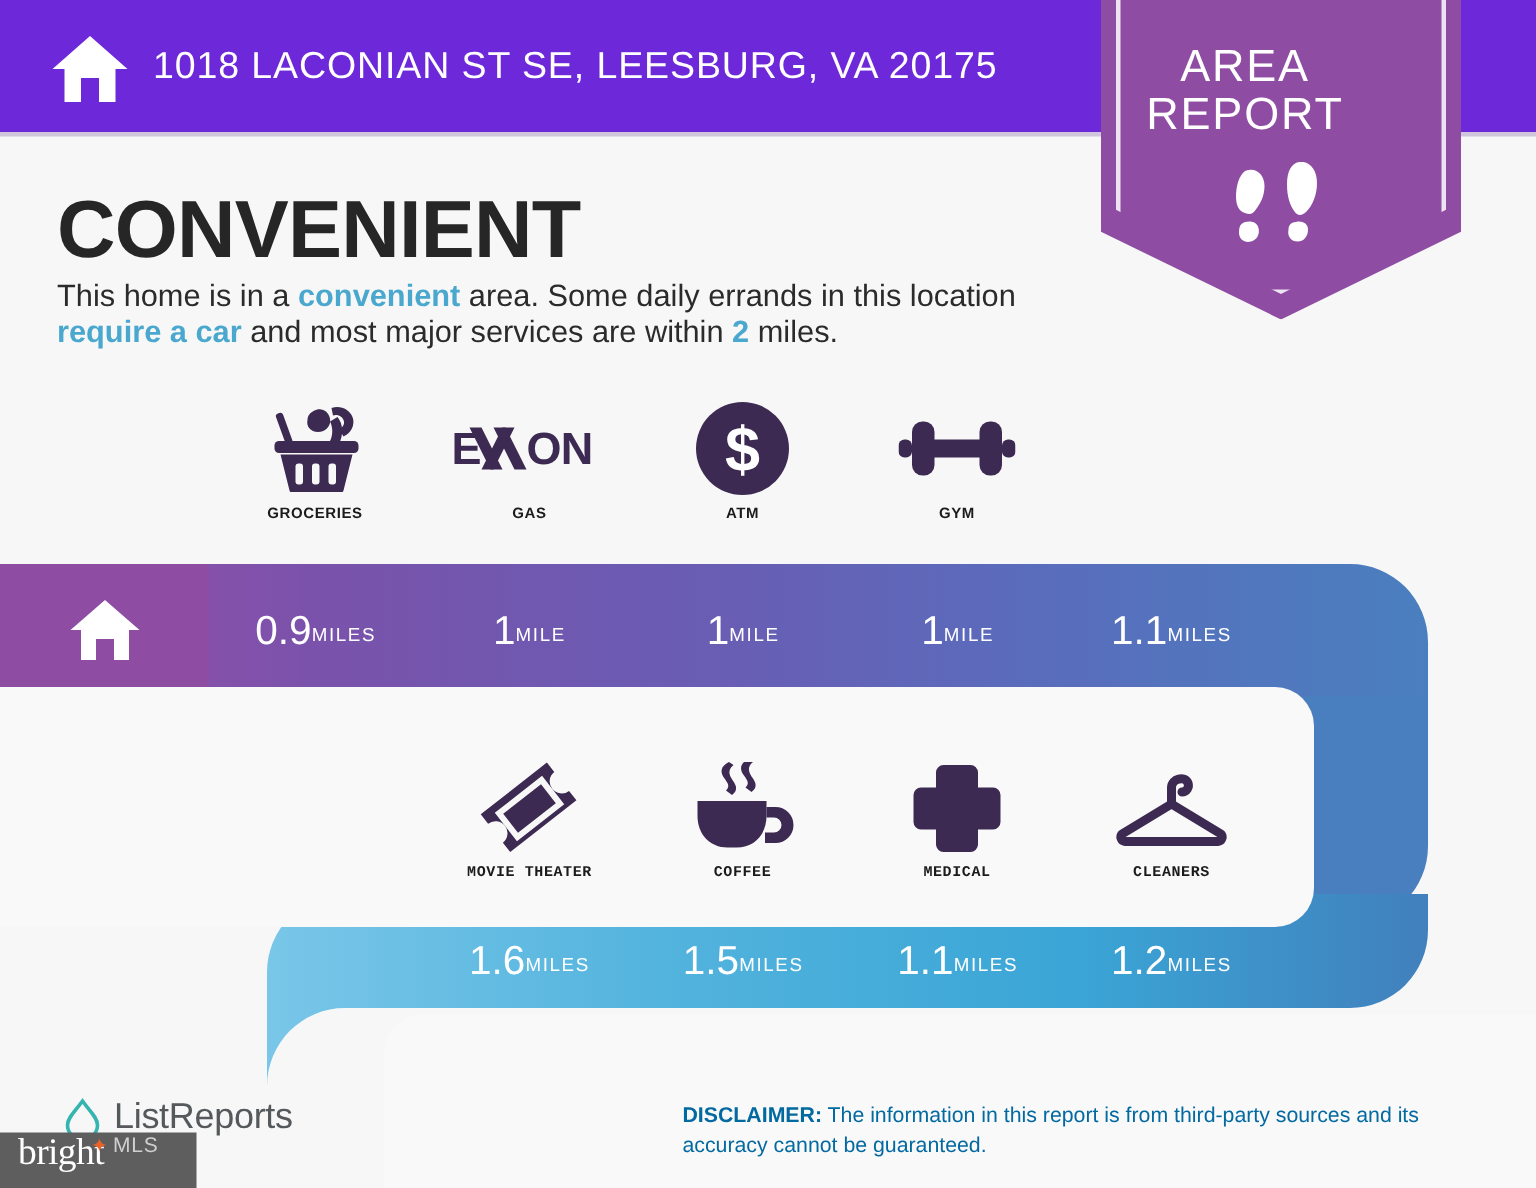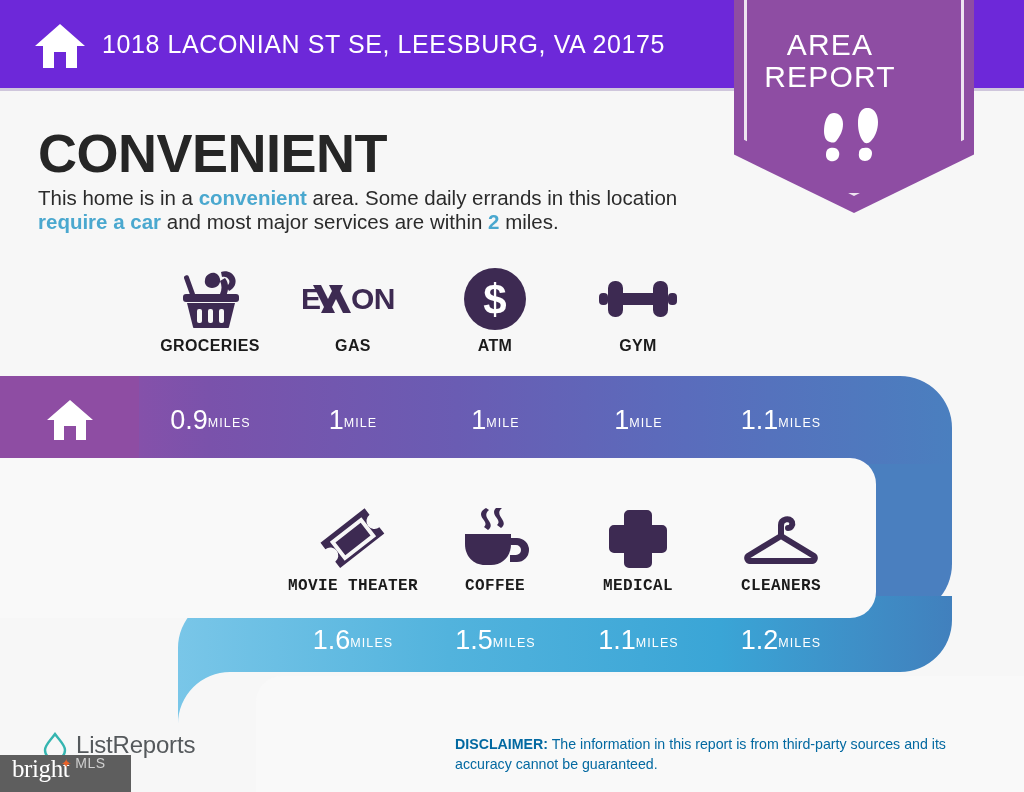--- a/index.html
+++ b/index.html
@@ -101,21 +101,21 @@
     text-align: center;
   }
   .icon-art {
     height: 62px;
     display: flex;
     align-items: center;
     justify-content: center;
   }
   .icon-label {
     margin-top: 7px;
-    font-size: 16px;
+    font-size: 10px;
     font-weight: 700;
     letter-spacing: 0.4px;
     color: #1b1b1b;
     white-space: nowrap;
   }
 
   
   #ribbon-layer {
     position: absolute; left: 0; top: 0;
     width: 1024px; height: 792px;

